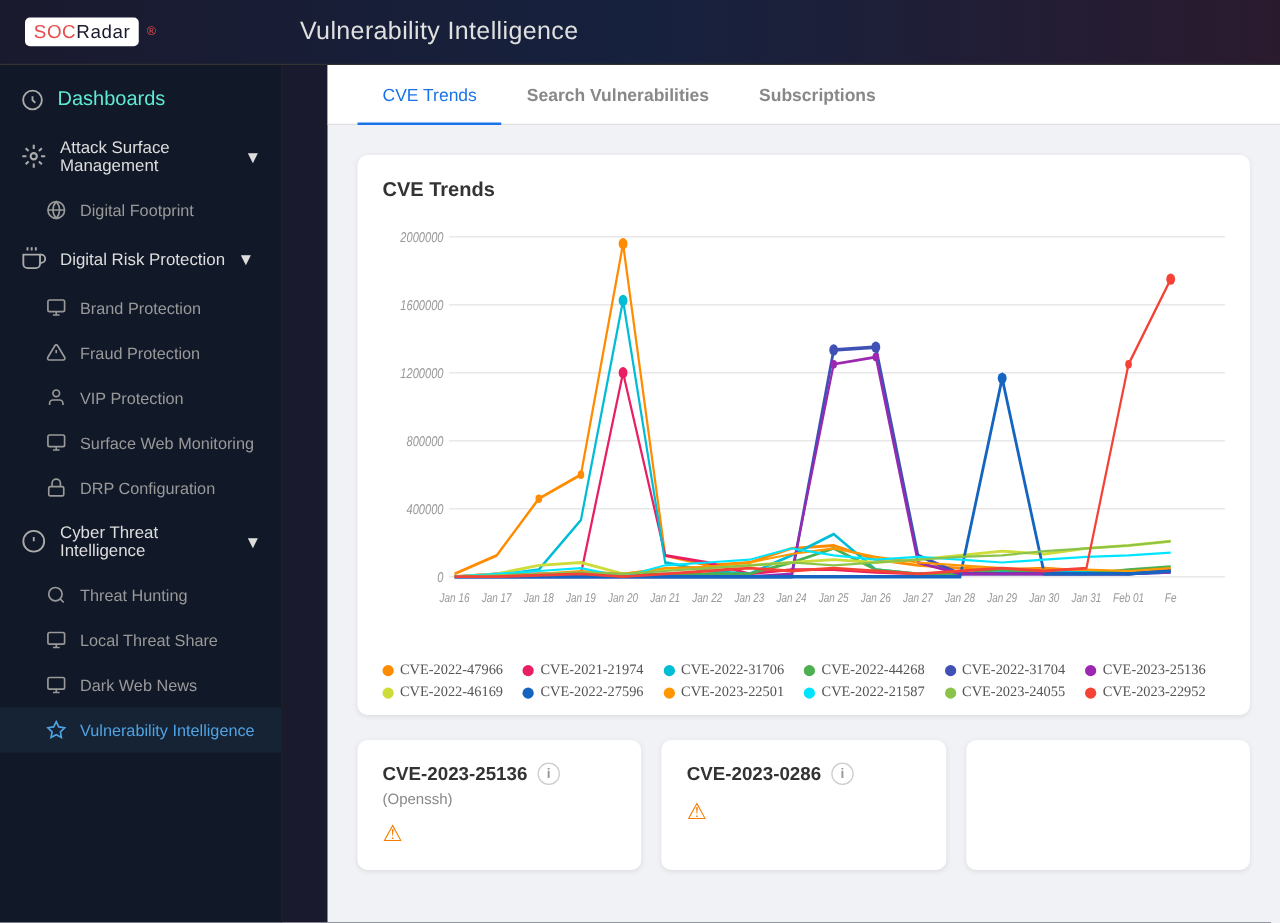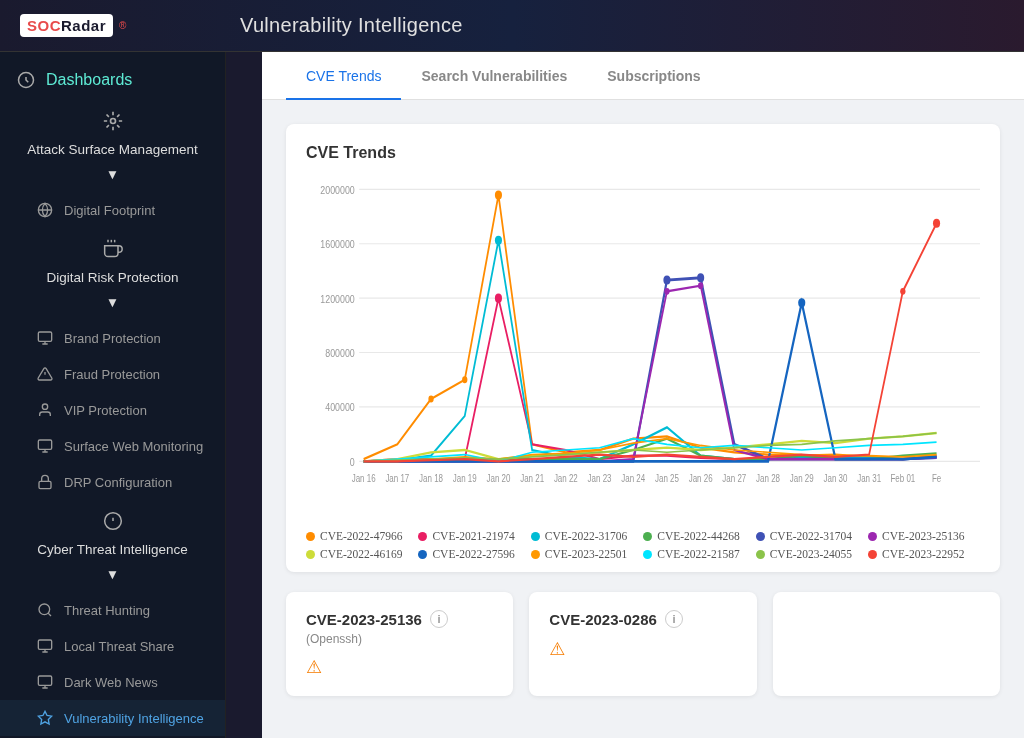--- a/index.html
+++ b/index.html
@@ -19,21 +19,21 @@
       display: flex;
       align-items: center;
       gap: 6px;
       width: 220px;
       flex-shrink: 0;
     }
     .logo-box {
       background: #fff;
       border-radius: 4px;
       padding: 3px 7px;
-      font-weight: 700;
+      font-weight: 400;
       font-size: 15px;
       color: #1a1a2e;
       letter-spacing: 0.5px;
     }
     .logo-box span.soc { color: #e84b4b; }
     .logo-box span.radar { color: #1a1a2e; }
     .logo-dot { color: #e84b4b; font-size: 10px; vertical-align: super; }
     .header-title {
       font-size: 20px;
       font-weight: 400;
@@ -76,21 +76,20 @@
 
     .sidebar-section-header {
       display: flex;
       align-items: center;
       padding: 10px 16px;
       cursor: pointer;
       color: #ddd;
       font-size: 13.5px;
       font-weight: 500;
       gap: 10px;
-      flex-direction: column;
     }
     .sidebar-section-header .icon { width: 22px; height: 22px; flex-shrink: 0; display: flex; align-items: center; justify-content: center; }
 
     .sidebar-sub-item {
       display: flex;
       align-items: center;
       padding: 9px 16px 9px 36px;
       cursor: pointer;
       color: #999;
       font-size: 13px;
@@ -151,20 +150,21 @@
       border-radius: 8px;
       padding: 20px 20px 12px;
       margin-bottom: 20px;
       box-shadow: 0 1px 4px rgba(0,0,0,0.08);
     }
 
     .chart-wrap {
       position: relative;
       height: 340px;
       overflow: hidden;
+      font-style: italic;
     }
 
     .chart-svg {
       width: 100%;
       height: 100%;
     }
 
     .chart-legend {
       display: flex;
       flex-wrap: wrap;

